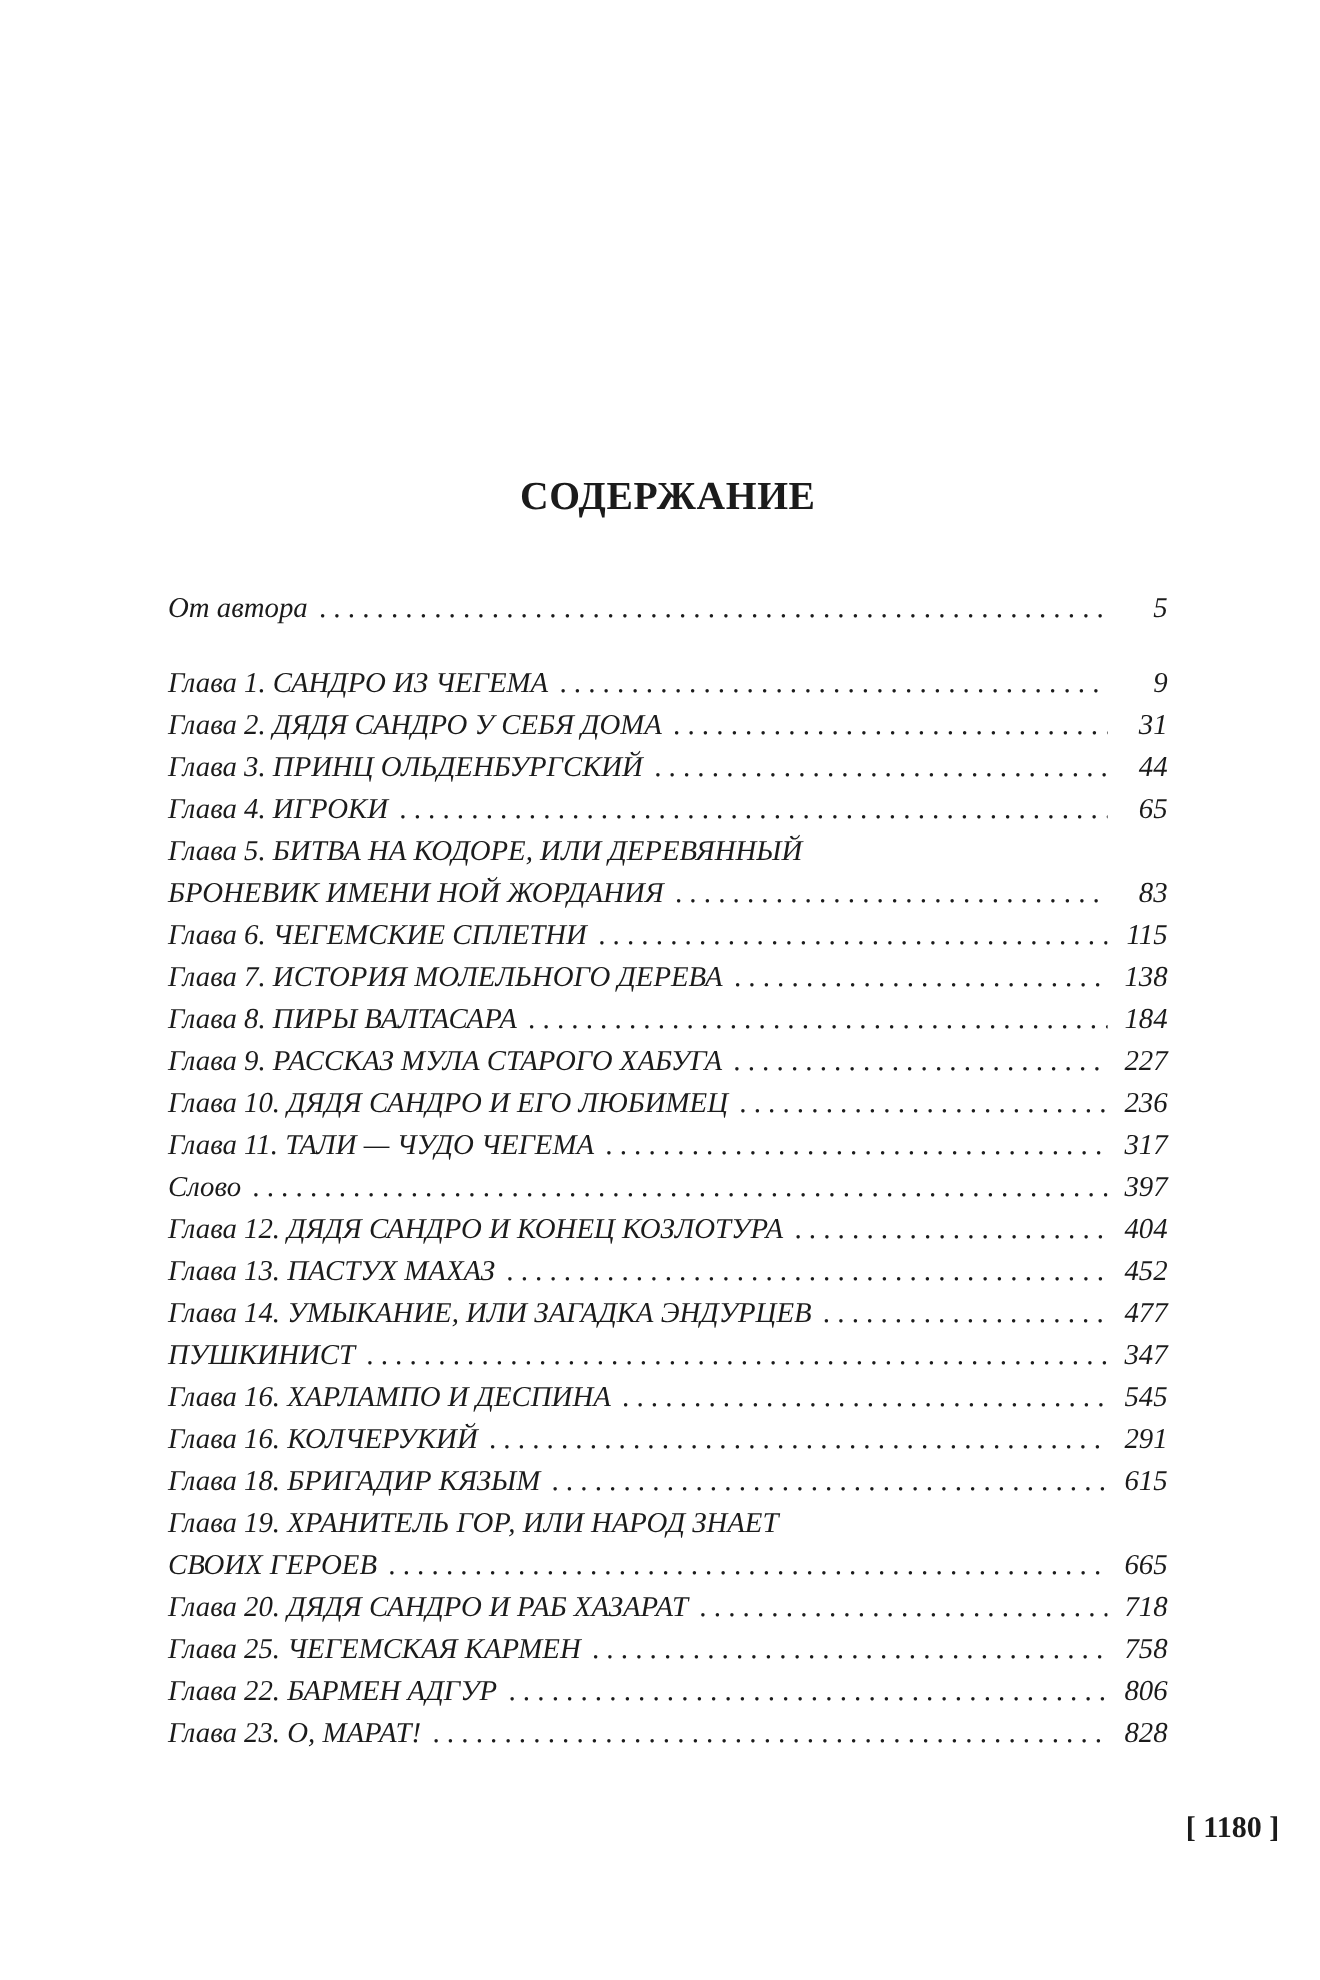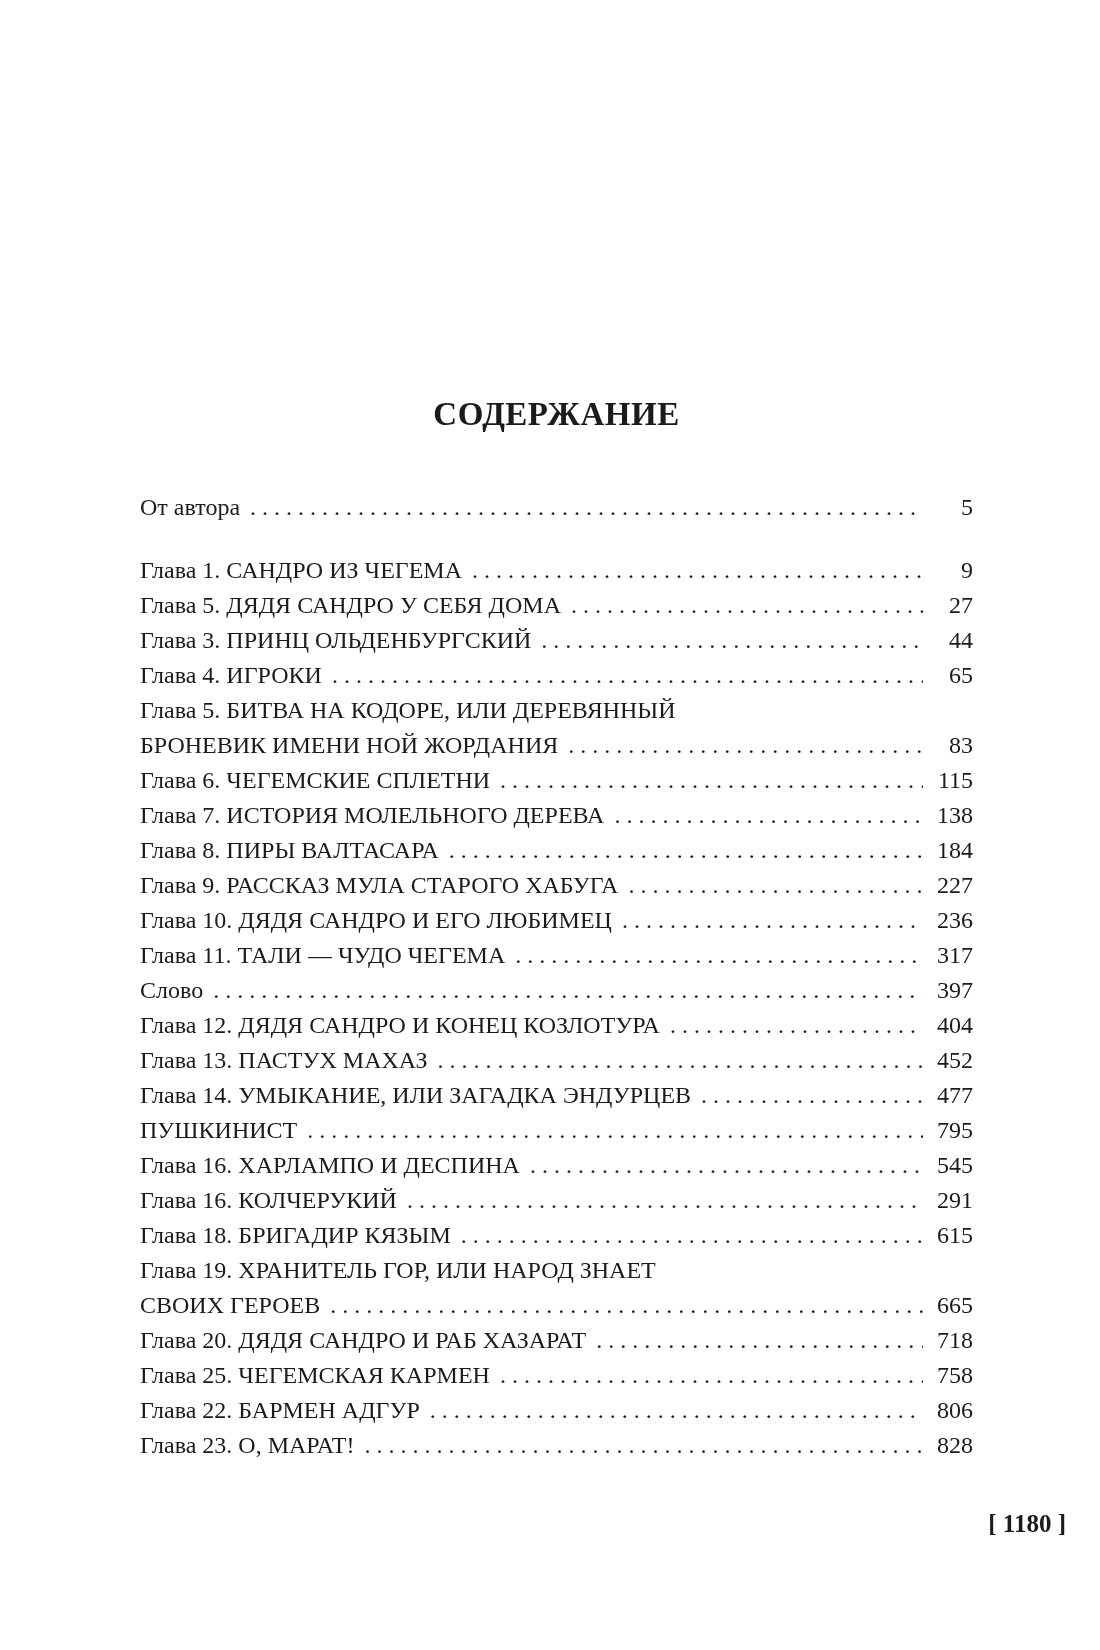--- a/index.html
+++ b/index.html
@@ -19,21 +19,21 @@
     width: 833px;
   }
   .title {
     margin: 0 0 58px 0;
     font-size: 33px;
     line-height: 36px;
     font-weight: bold;
     text-align: center;
     letter-spacing: 0.5px;
   }
-  .toc { font-size: 24px; }
+  .toc { font-size: 24px; font-style: italic; }
   .ln {
     display: flex;
     align-items: baseline;
     height: 35px;
     line-height: 35px;
     white-space: nowrap;
   }
   .ln.gap-after { margin-bottom: 28px; }
   .t { white-space: nowrap; }
   .d {
@@ -79,23 +79,23 @@
         <span class="p">5</span>
       </div>
 
       <div class="ln">
         <span class="t">Глава 1. САНДРО ИЗ ЧЕГЕМА</span>
         <span class="d"></span>
         <span class="p">9</span>
       </div>
 
       <div class="ln">
-        <span class="t">Глава 5. ДЯДЯ САНДРО У СЕБЯ ДОМА</span>
-        <span class="d"></span>
-        <span class="p">27</span>
+        <span class="t">Глава 2. ДЯДЯ САНДРО У СЕБЯ ДОМА</span>
+        <span class="d"></span>
+        <span class="p">31</span>
       </div>
 
       <div class="ln">
         <span class="t">Глава 3. ПРИНЦ ОЛЬДЕНБУРГСКИЙ</span>
         <span class="d"></span>
         <span class="p">44</span>
       </div>
 
       <div class="ln">
         <span class="t">Глава 4. ИГРОКИ</span>
@@ -170,21 +170,21 @@
       <div class="ln">
         <span class="t">Глава 14. УМЫКАНИЕ, ИЛИ ЗАГАДКА ЭНДУРЦЕВ</span>
         <span class="d"></span>
         <span class="p">477</span>
       </div>
 
 
       <div class="ln">
         <span class="t">ПУШКИНИСТ</span>
         <span class="d"></span>
-        <span class="p">795</span>
+        <span class="p">347</span>
       </div>
 
       <div class="ln">
         <span class="t">Глава 16. ХАРЛАМПО И ДЕСПИНА</span>
         <span class="d"></span>
         <span class="p">545</span>
       </div>
 
       <div class="ln">
         <span class="t">Глава 16. КОЛЧЕРУКИЙ</span>

